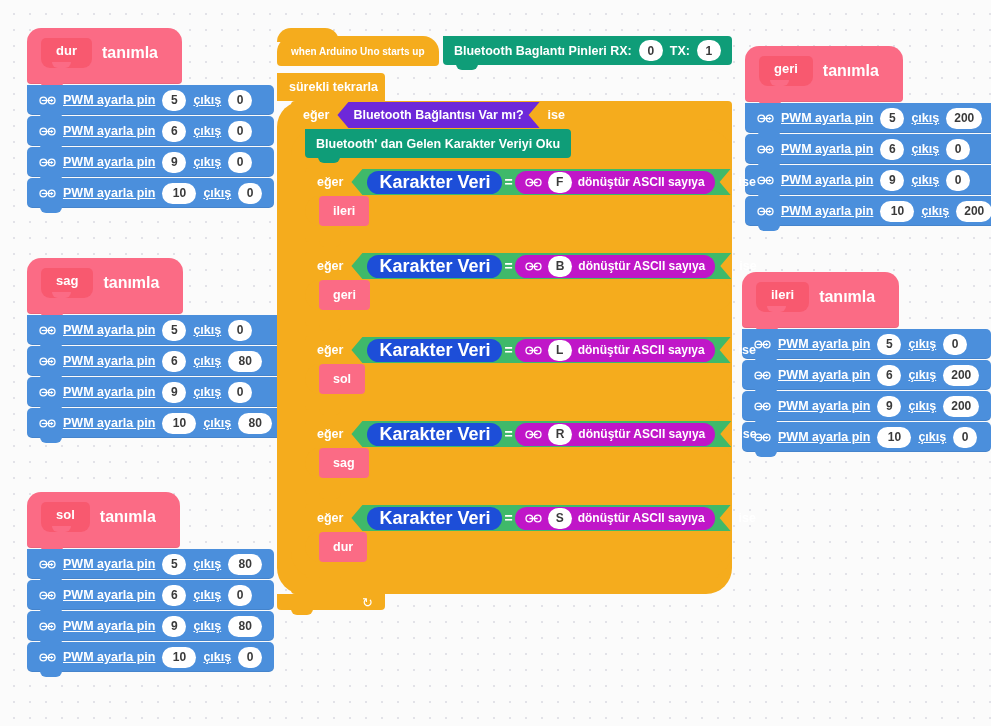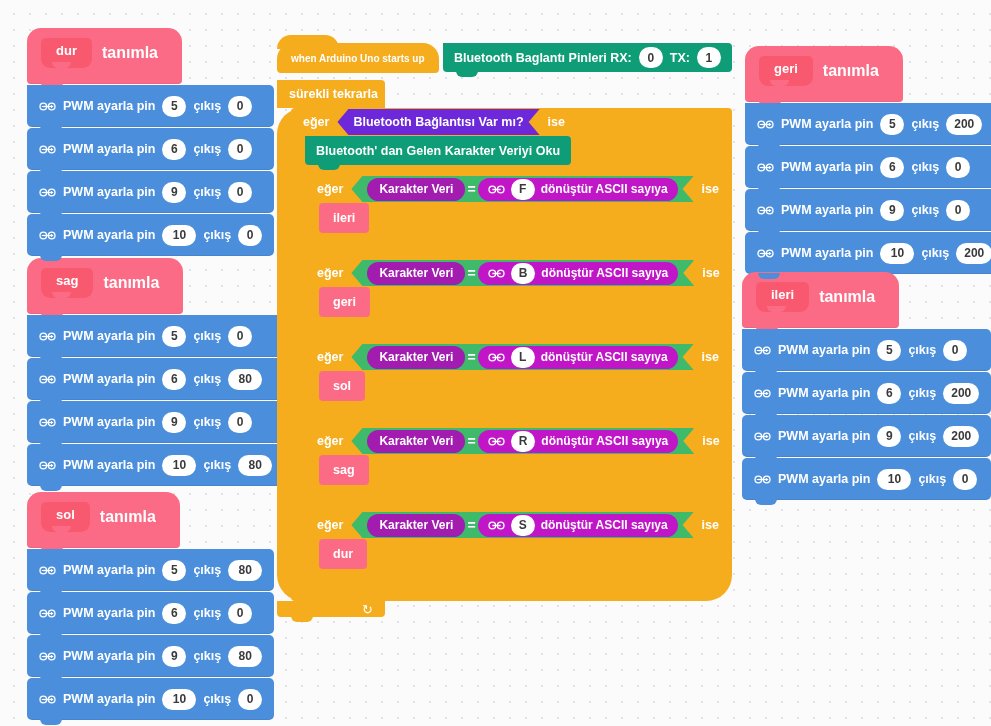--- a/index.html
+++ b/index.html
@@ -47,26 +47,27 @@
     content:""; position:absolute; left:14px; bottom:-5px;
     width:22px;height:6px;background:#fb6b85;border-radius:0 0 6px 6px;
   }
 
   
   .blk-blue {
     position:relative;
     background:#4b8fdc;
     border-radius:5px;
     padding:0 12px;
-    height:42px;
+    height:30px;
     display:flex; align-items:center; gap:7px;
     color:#fff; font-size:12.5px; font-weight:bold;
     margin-top:1px;
     white-space:nowrap;
     box-shadow: inset 0 -1px 0 rgba(0,0,0,.07);
+    text-decoration: underline;
   }
   .blk-blue::after{
     content:""; position:absolute; left:13px; bottom:-5px;
     width:22px;height:6px;background:#4b8fdc;border-radius:0 0 6px 6px; z-index:1;
   }
   .blk-blue:first-child { border-radius:0 5px 5px 5px; }
 
   
   .ard-ico { display:inline-block; width:17px; height:11px; flex:none; }
   .ard-ico svg { display:block; }
@@ -143,21 +144,21 @@
     height:26px;
     padding:0 4px;
     color:#fff; font-weight:bold; font-size:12.5px;
     clip-path: polygon(11px 0, 100% 0, calc(100% - 11px) 50%, 100% 100%, 11px 100%, 0 50%);
     padding-left:16px; padding-right:16px;
     white-space:nowrap;
   }
   .hexbool.plain { background:#6d28d9; clip-path: polygon(11px 0,100% 0,calc(100% - 11px) 50%,100% 100%,11px 100%,0 50%); }
 
   .pill-green {
-    background:#a21caf; color:#fff; font-weight:bold; font-size:12px;
+    background:#1d4ed8; color:#fff; font-weight:bold; font-size:18px;
     border-radius:13px; height:23px; padding:0 12px;
     display:inline-flex; align-items:center; white-space:nowrap;
   }
   .pill-purple {
     background:#c016c8; color:#fff; font-weight:bold; font-size:12px;
     border-radius:13px; height:23px; padding:0 10px;
     display:inline-flex; align-items:center; gap:6px; white-space:nowrap;
   }
   .eqsign { color:#fff; font-weight:bold; font-size:14px; padding:0 2px; }
 
@@ -543,21 +544,21 @@
       </div>
     </div>
   </div>
 
   <div class="stack" style="left:277px; top:36px;">
 
     <div class="hat-orange">
       <span>when Arduino Uno starts up</span>
     </div>
 
-    <div class="blk-green" style="margin-top:7px; border-radius:0 4px 4px 4px;">
+    <div class="blk-green" style="margin-top:0; border-radius:0 4px 4px 4px;">
       <span>Bluetooth Baglantı Pinleri RX:</span>
       <span class="oval">0</span>
       <span>TX:</span>
       <span class="oval">1</span>
     </div>
 
     
     <div class="cwrap" style="margin-top:7px;">
       <div class="chead" style="width:108px; border-radius:0 4px 0 0;">
         <span>sürekli tekrarla</span>

